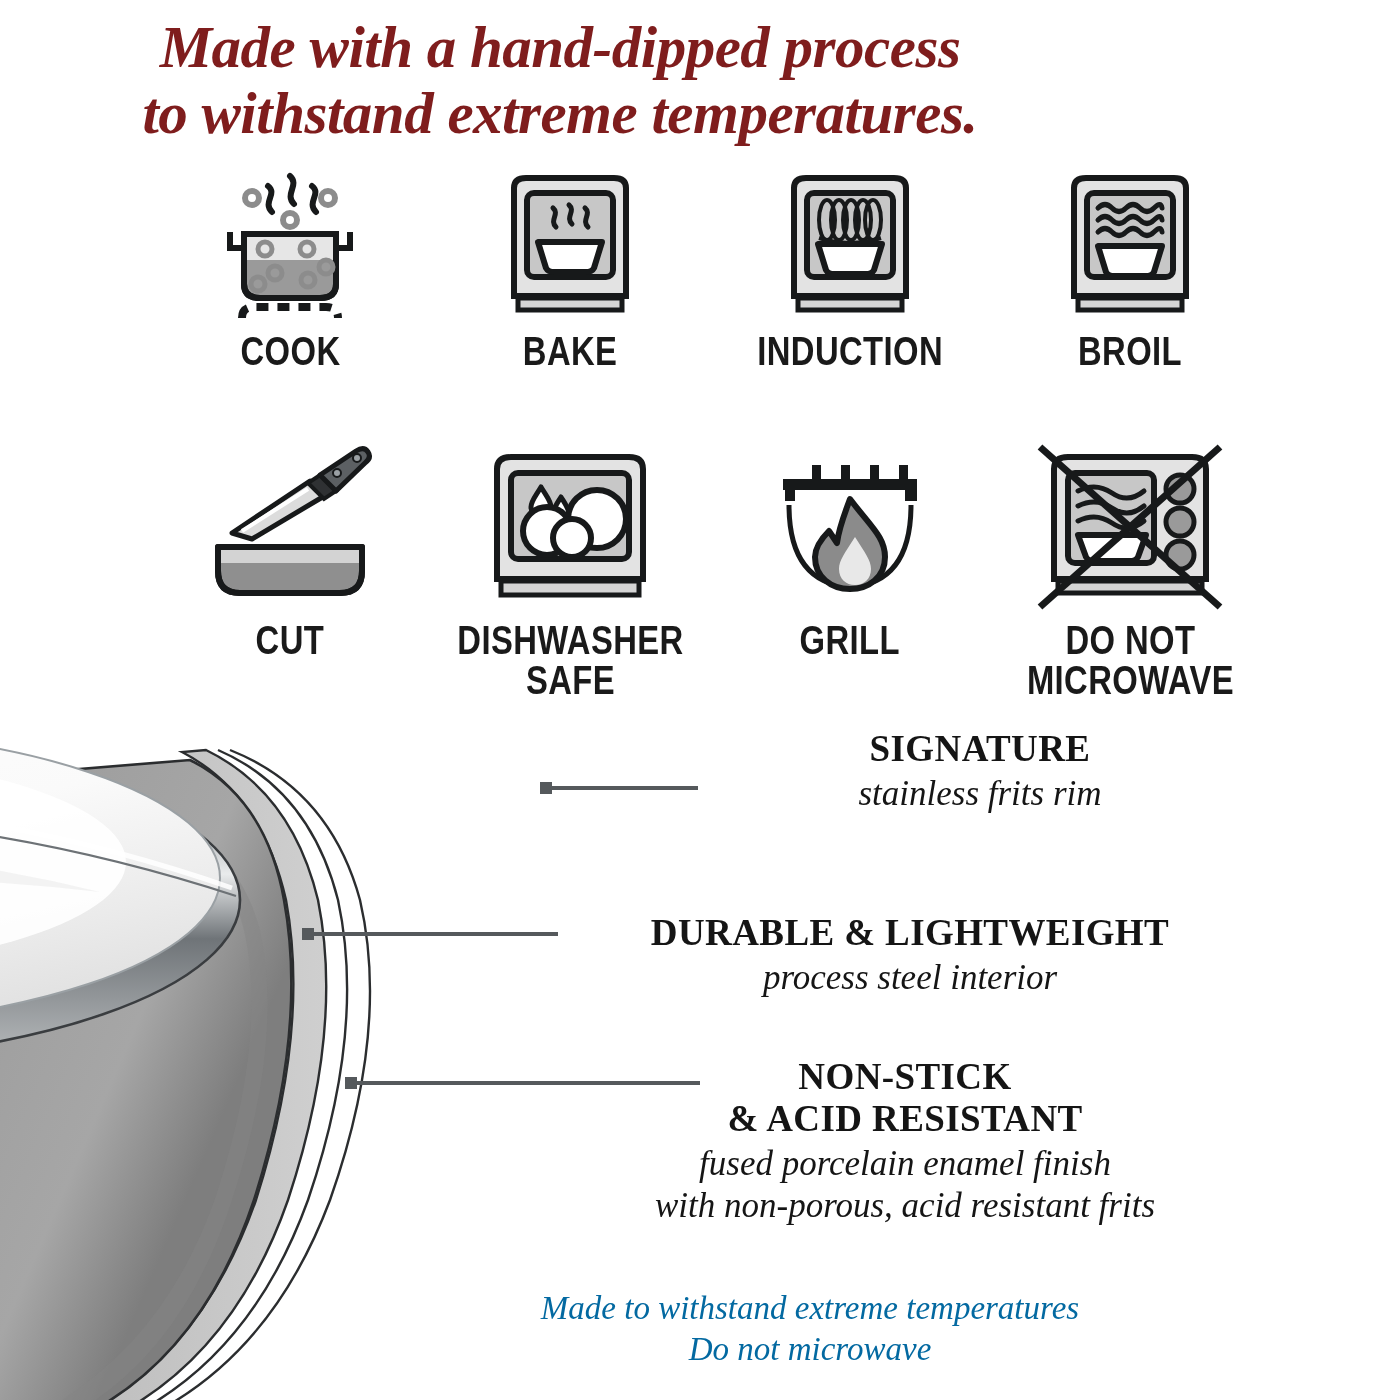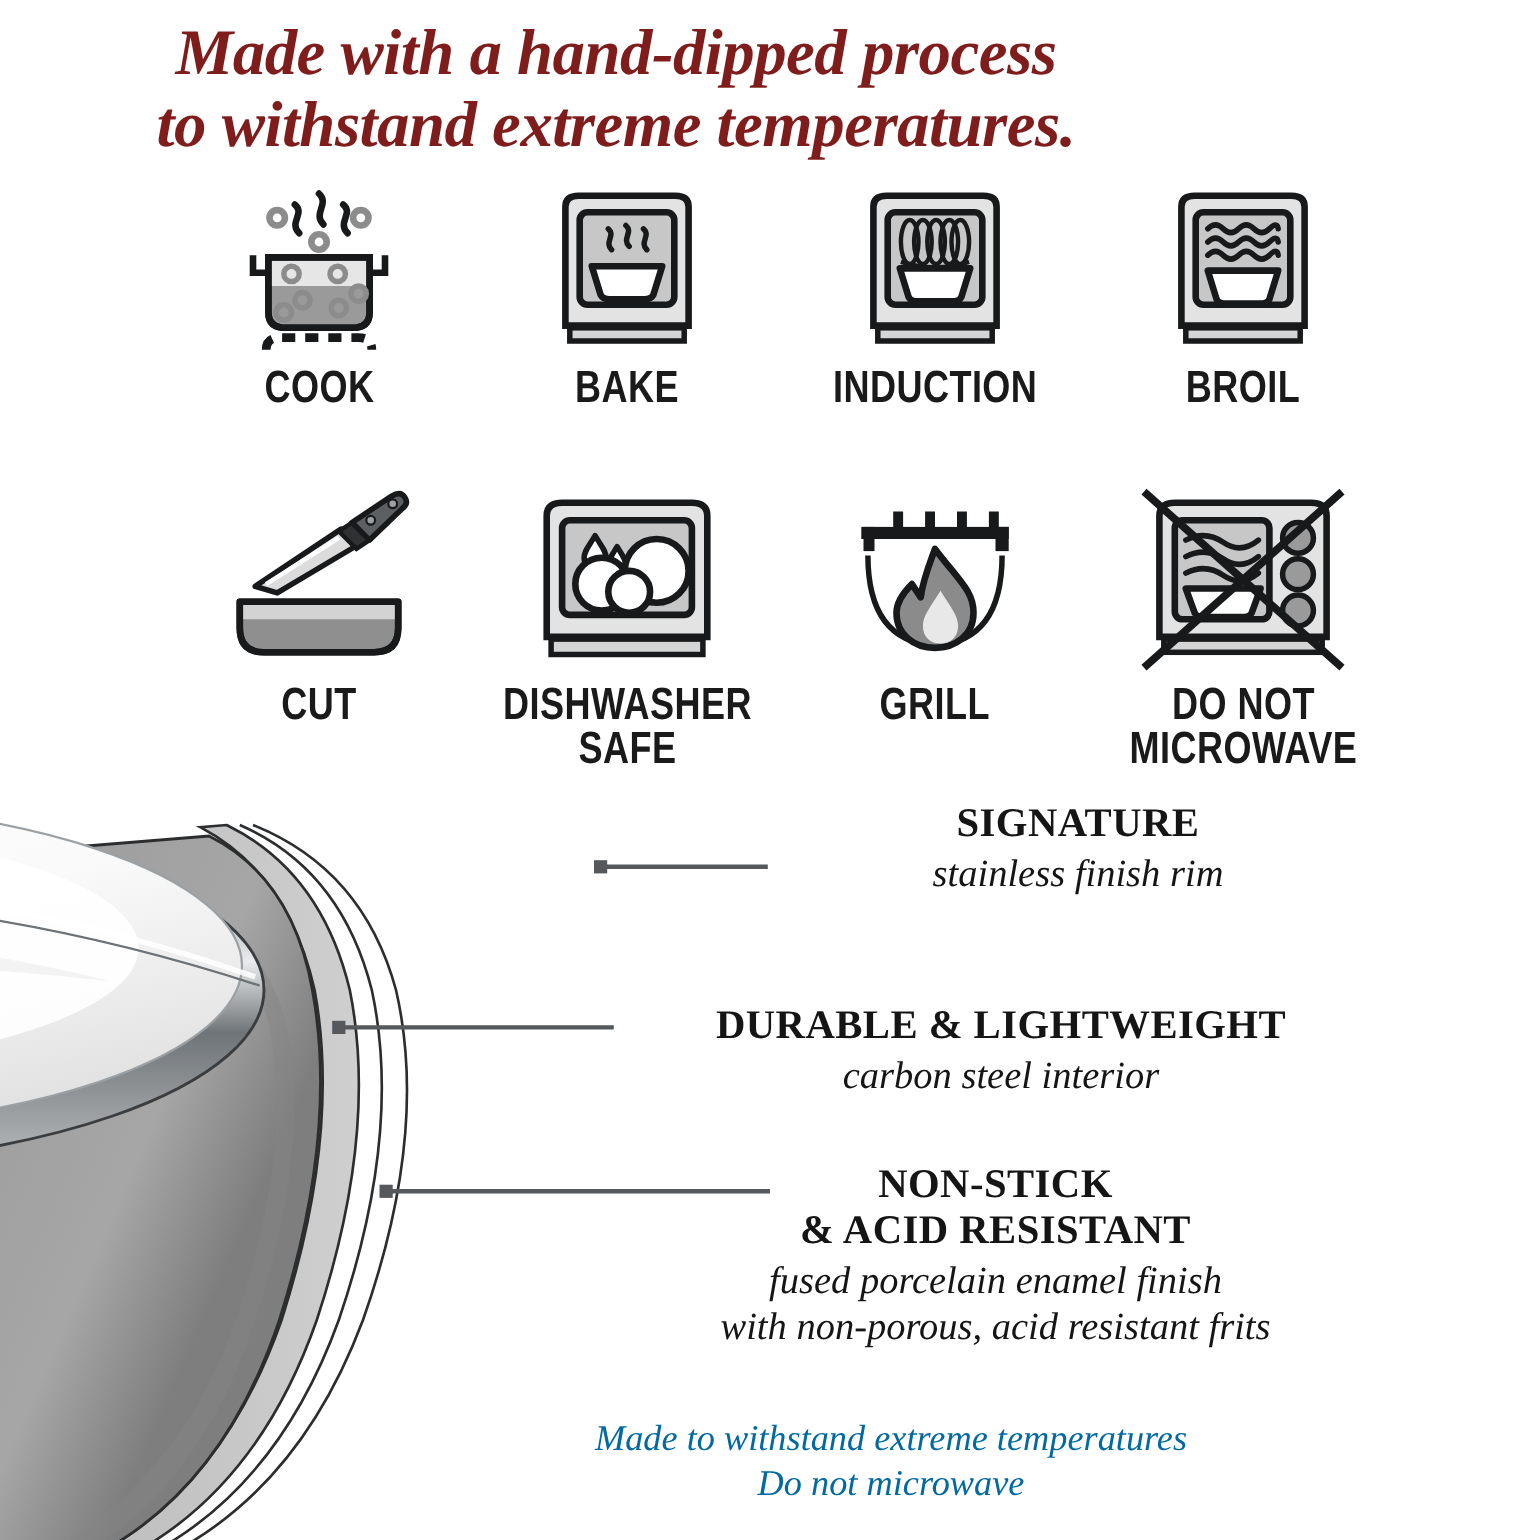--- a/index.html
+++ b/index.html
@@ -403,26 +403,26 @@
 
   <rect x="302" y="928" width="12" height="12" fill="#55595c"></rect>
   <line x1="310" y1="934" x2="558" y2="934" stroke="#55595c" stroke-width="4"></line>
 
   <rect x="345" y="1077" width="12" height="12" fill="#55595c"></rect>
   <line x1="353" y1="1083" x2="700" y2="1083" stroke="#55595c" stroke-width="4"></line>
 </svg>
 
 <div class="callout" id="callout-signature">
   <div class="c-title">SIGNATURE</div>
-  <div class="c-sub">stainless finish rim</div>
+  <div class="c-sub">stainless frits rim</div>
 </div>
 
 <div class="callout" id="callout-durable">
   <div class="c-title">DURABLE &amp; LIGHTWEIGHT</div>
-  <div class="c-sub">carbon steel interior</div>
+  <div class="c-sub">process steel interior</div>
 </div>
 
 <div class="callout" id="callout-nonstick">
   <div class="c-title">NON-STICK
 &amp; ACID RESISTANT</div>
   <div class="c-sub">fused porcelain enamel finish
 with non-porous, acid resistant frits</div>
 </div>
 
 <div id="footnote">Made to withstand extreme temperatures

